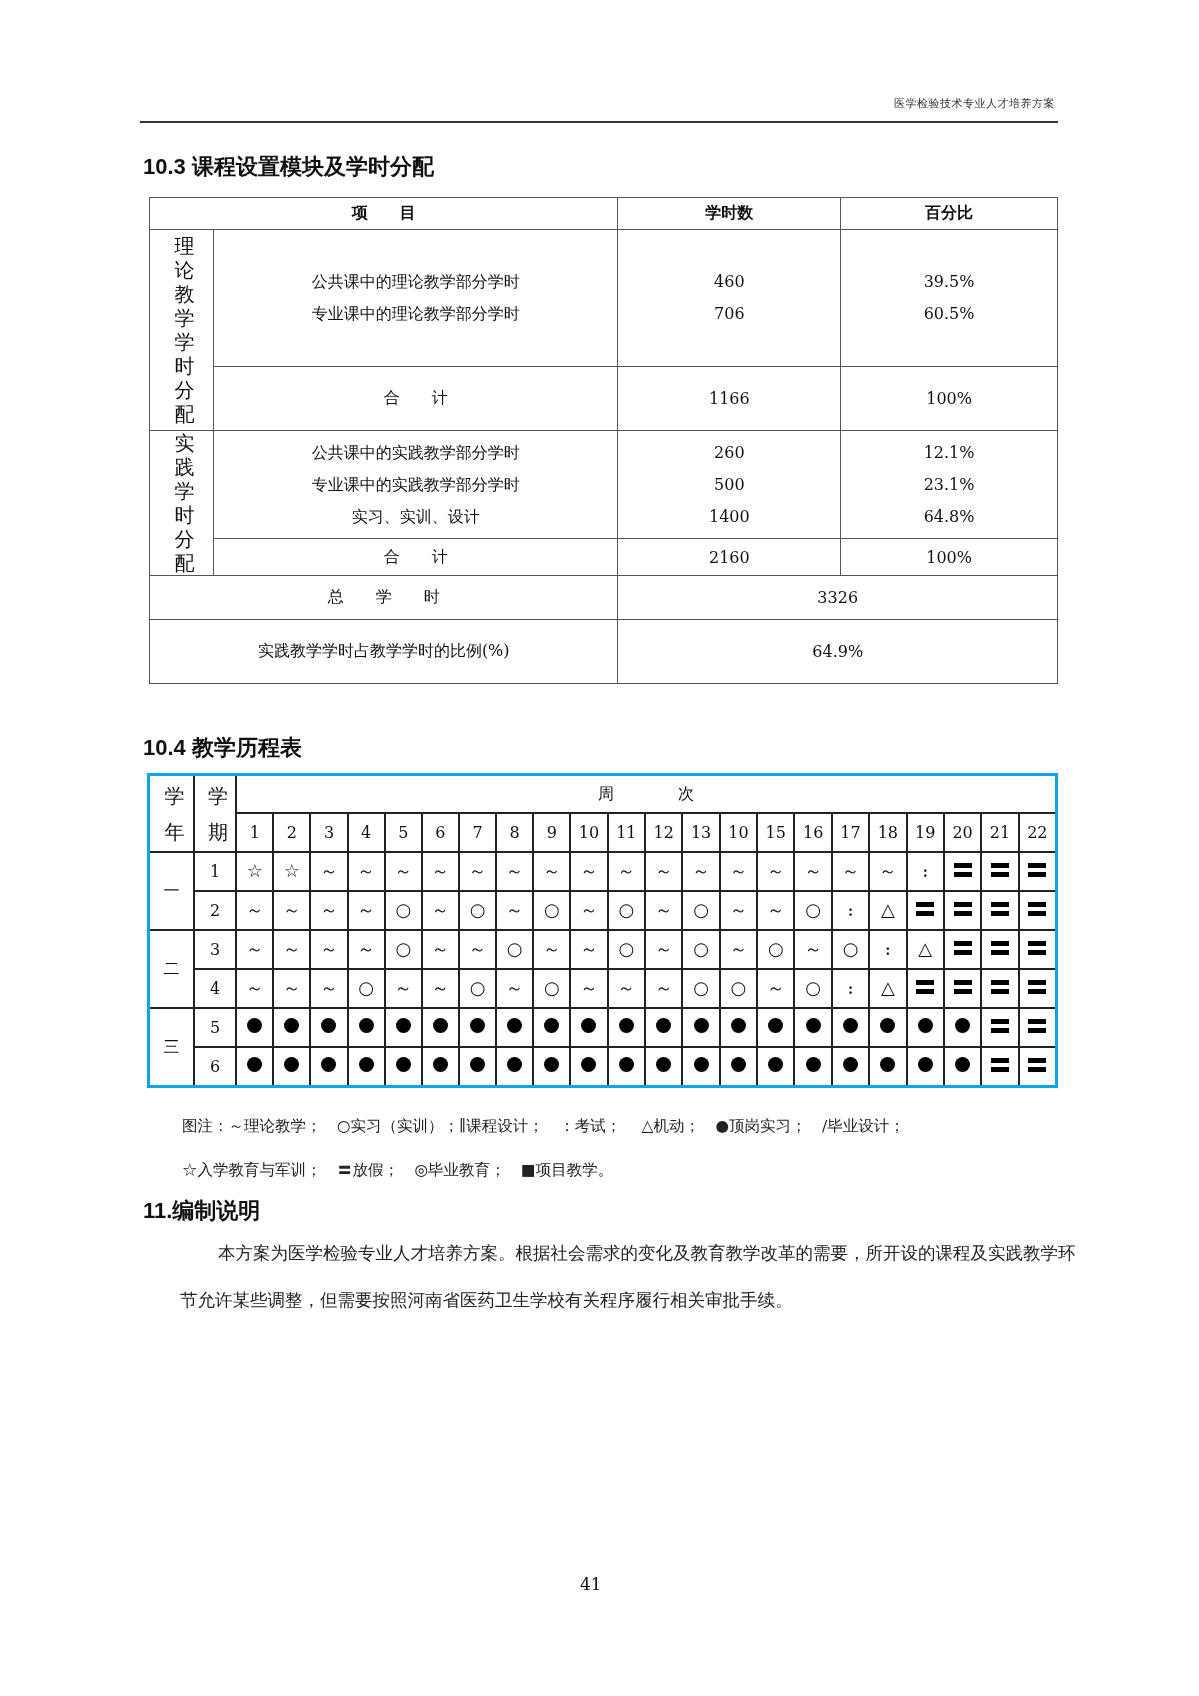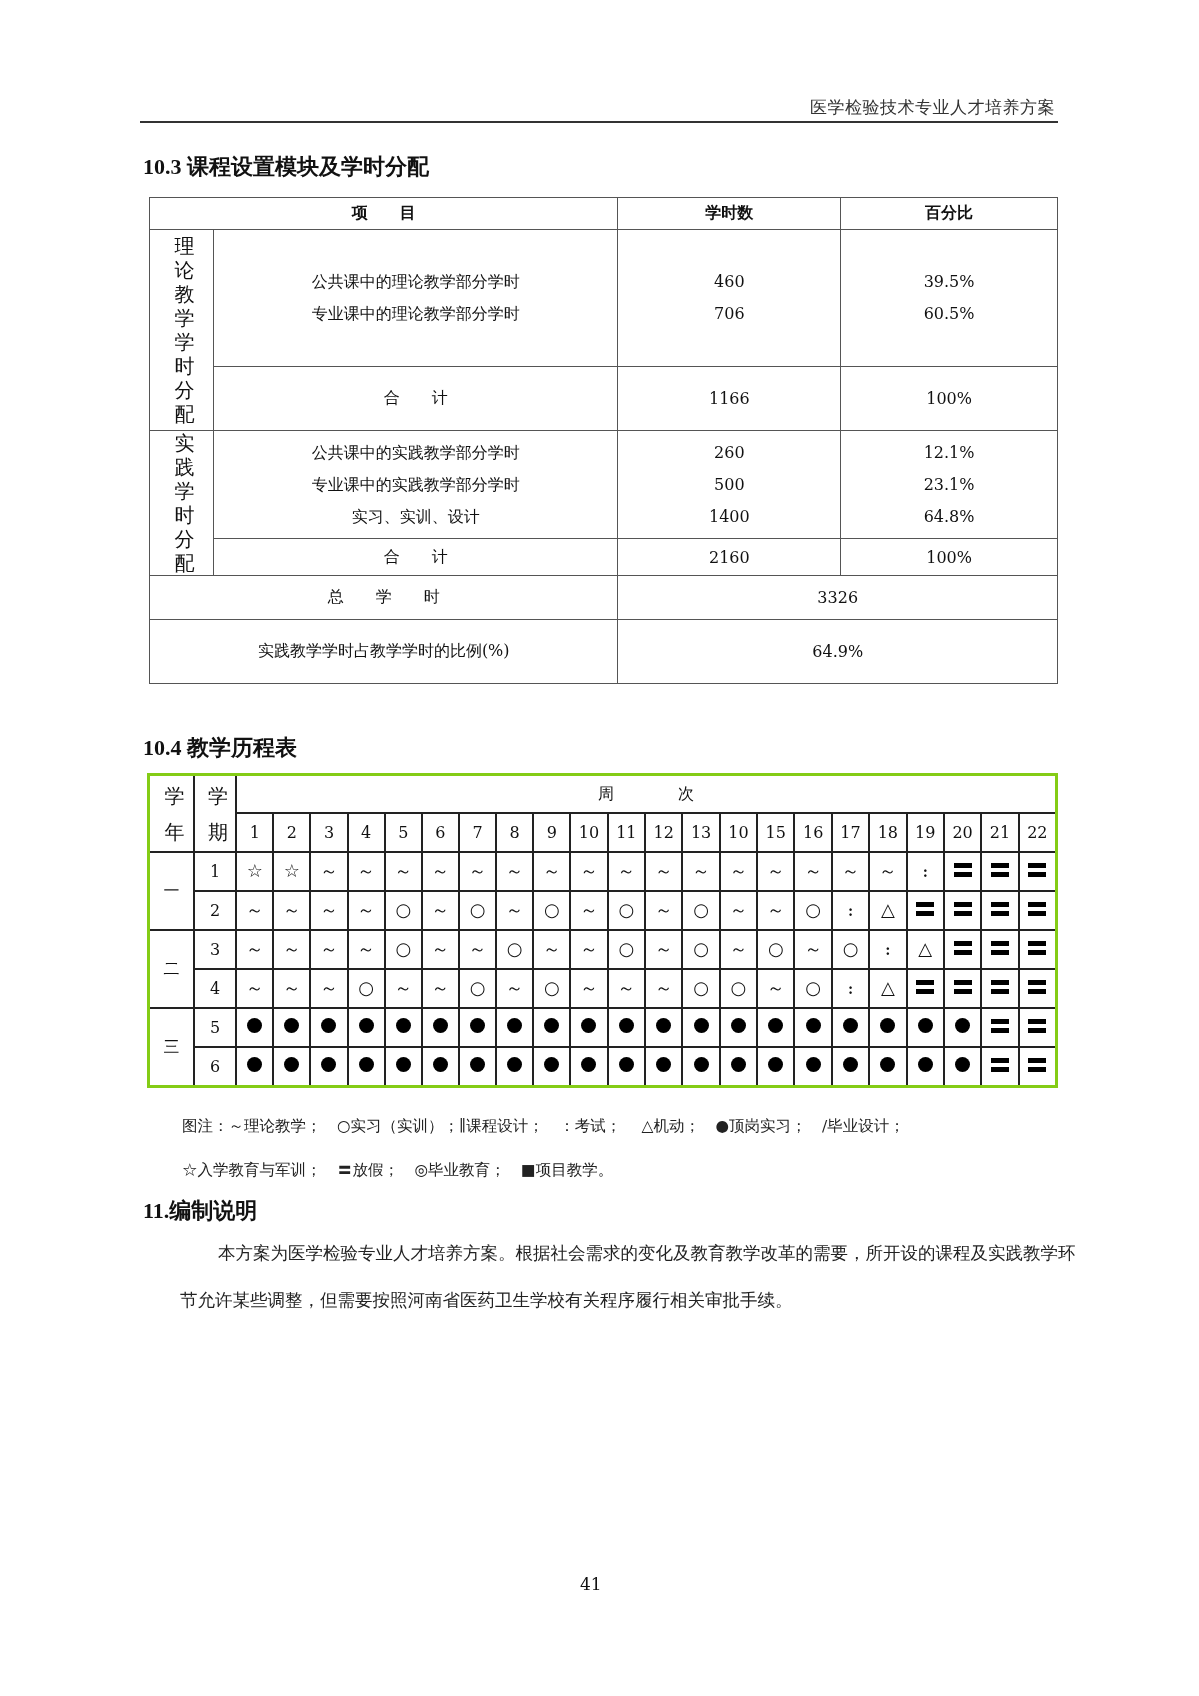--- a/index.html
+++ b/index.html
@@ -1,30 +1,30 @@
 <!DOCTYPE html>
 <html><head>
 <meta charset="utf-8">
 <style>
   html,body{margin:0;padding:0;background:#fff;}
   body{width:1199px;height:1696px;position:relative;overflow:hidden;
        font-family:"DejaVu Serif","Liberation Serif",serif;color:#111;}
   .abs{position:absolute;}
-  .run-head{left:700px;width:355px;top:96px;text-align:right;font-size:17px;color:#333;letter-spacing:0.5px;}
+  .run-head{left:700px;width:355px;top:96px;text-align:right;font-size:11px;color:#333;letter-spacing:0.5px;}
   .head-rule{left:140px;width:918px;top:121px;height:2px;background:#333;}
-  .sec-title{font-family:Liberation Serif, serif;font-weight:bold;font-size:22px;color:#111;}
+  .sec-title{font-family:Liberation Sans, sans-serif;font-weight:bold;font-size:22px;color:#111;}
   table{border-collapse:collapse;}
   
   #t1{position:absolute;left:149px;top:197px;width:909px;font-size:16px;}
   #t1 td,#t1 th{border:1.5px solid #555;text-align:center;vertical-align:middle;padding:0;}
   #t1 th{font-family:"DejaVu Sans","Liberation Sans",sans-serif;font-weight:bold;font-size:16px;height:31px;}
   .vtext{width:14px;margin:0 auto;line-height:24px;font-size:20px;word-break:break-all;}
   .lines div{line-height:32px;}
   
-  #t2{position:absolute;left:147px;top:773px;width:911px;font-size:16px;border:3px solid #84cc16;}
+  #t2{position:absolute;left:147px;top:773px;width:911px;font-size:16px;border:3px solid #0ea5e9;}
   #t2 td{border:2px solid #222;text-align:center;vertical-align:middle;padding:0;height:37px;}
   #t2 .wk{width:37px;}
   .sym{font-size:18px;line-height:1;}
   .sym-dot{display:inline-block;width:15px;height:15px;border-radius:50%;background:#000;}
   .sym-eq{display:inline-block;width:18px;height:14px;position:relative;}
   .sym-eq::before,.sym-eq::after{content:"";position:absolute;left:0;width:18px;height:5px;background:#000;}
   .sym-eq::before{top:0;} .sym-eq::after{bottom:0;}
   .sym-exam{font-weight:bold;font-size:14px;}
   .legend{font-size:15.5px;color:#222;}
   .para{left:148px;width:912px;font-size:17.5px;line-height:47px;text-indent:38px;color:#222;margin-left:32px;}

